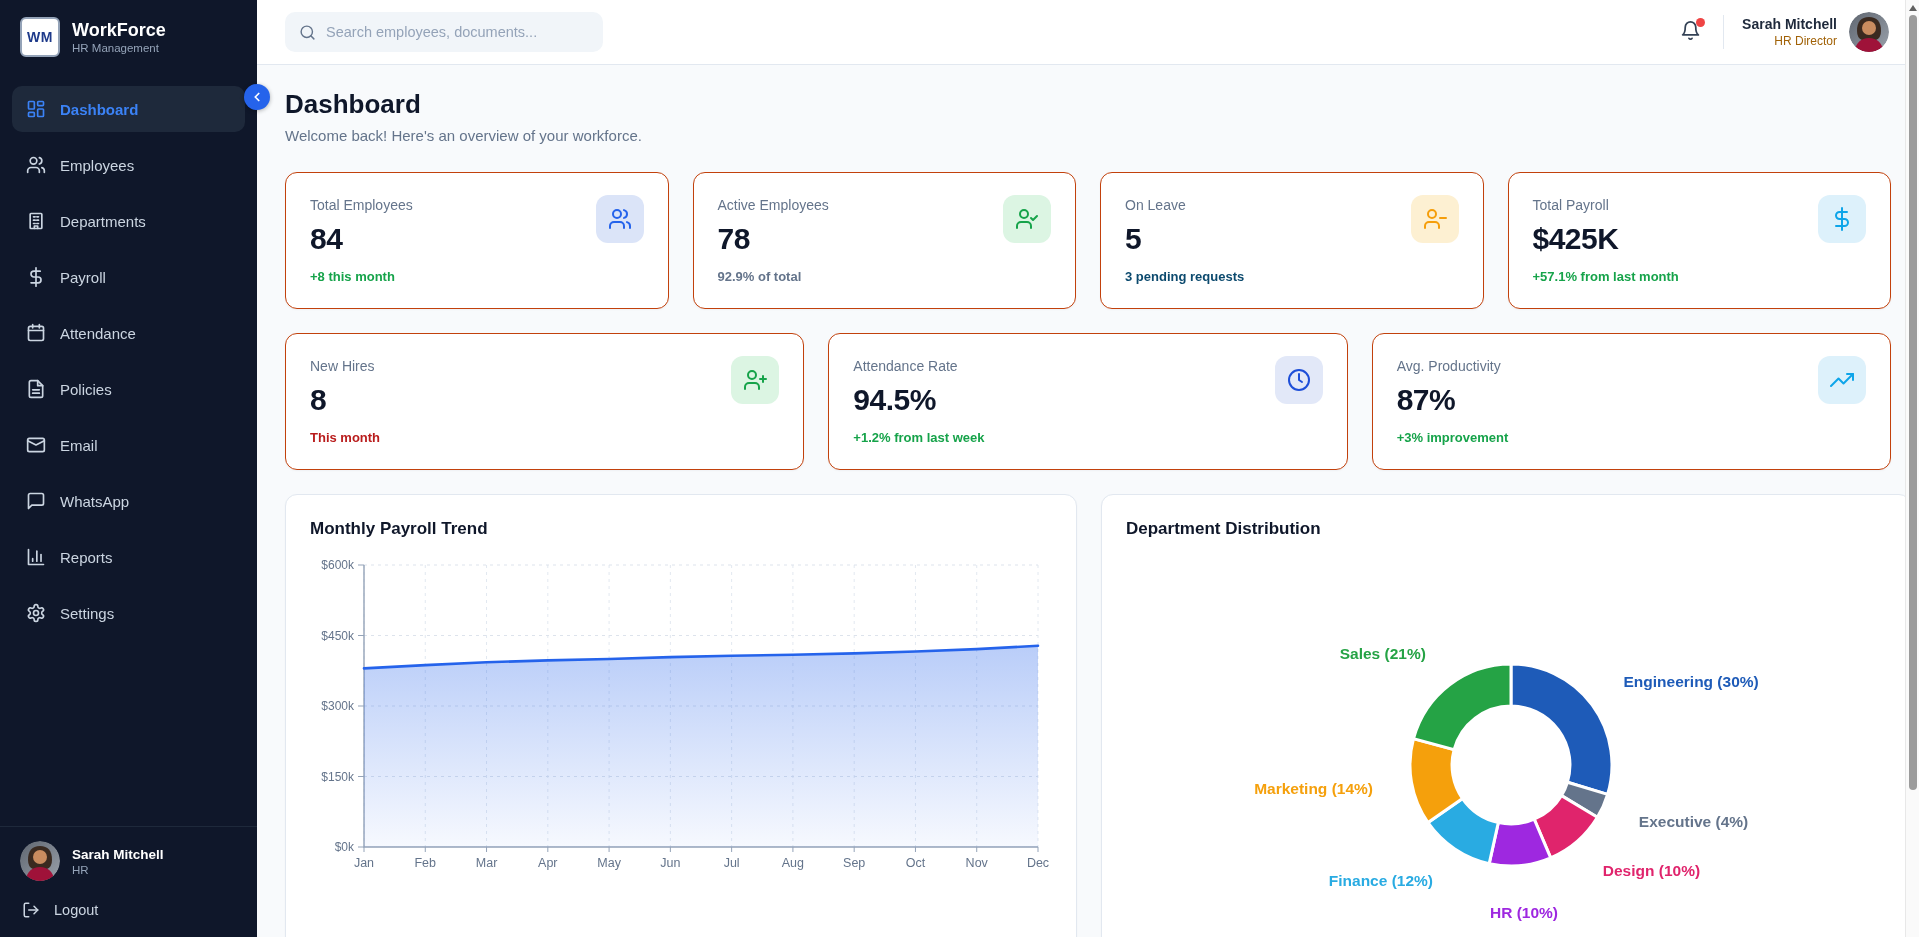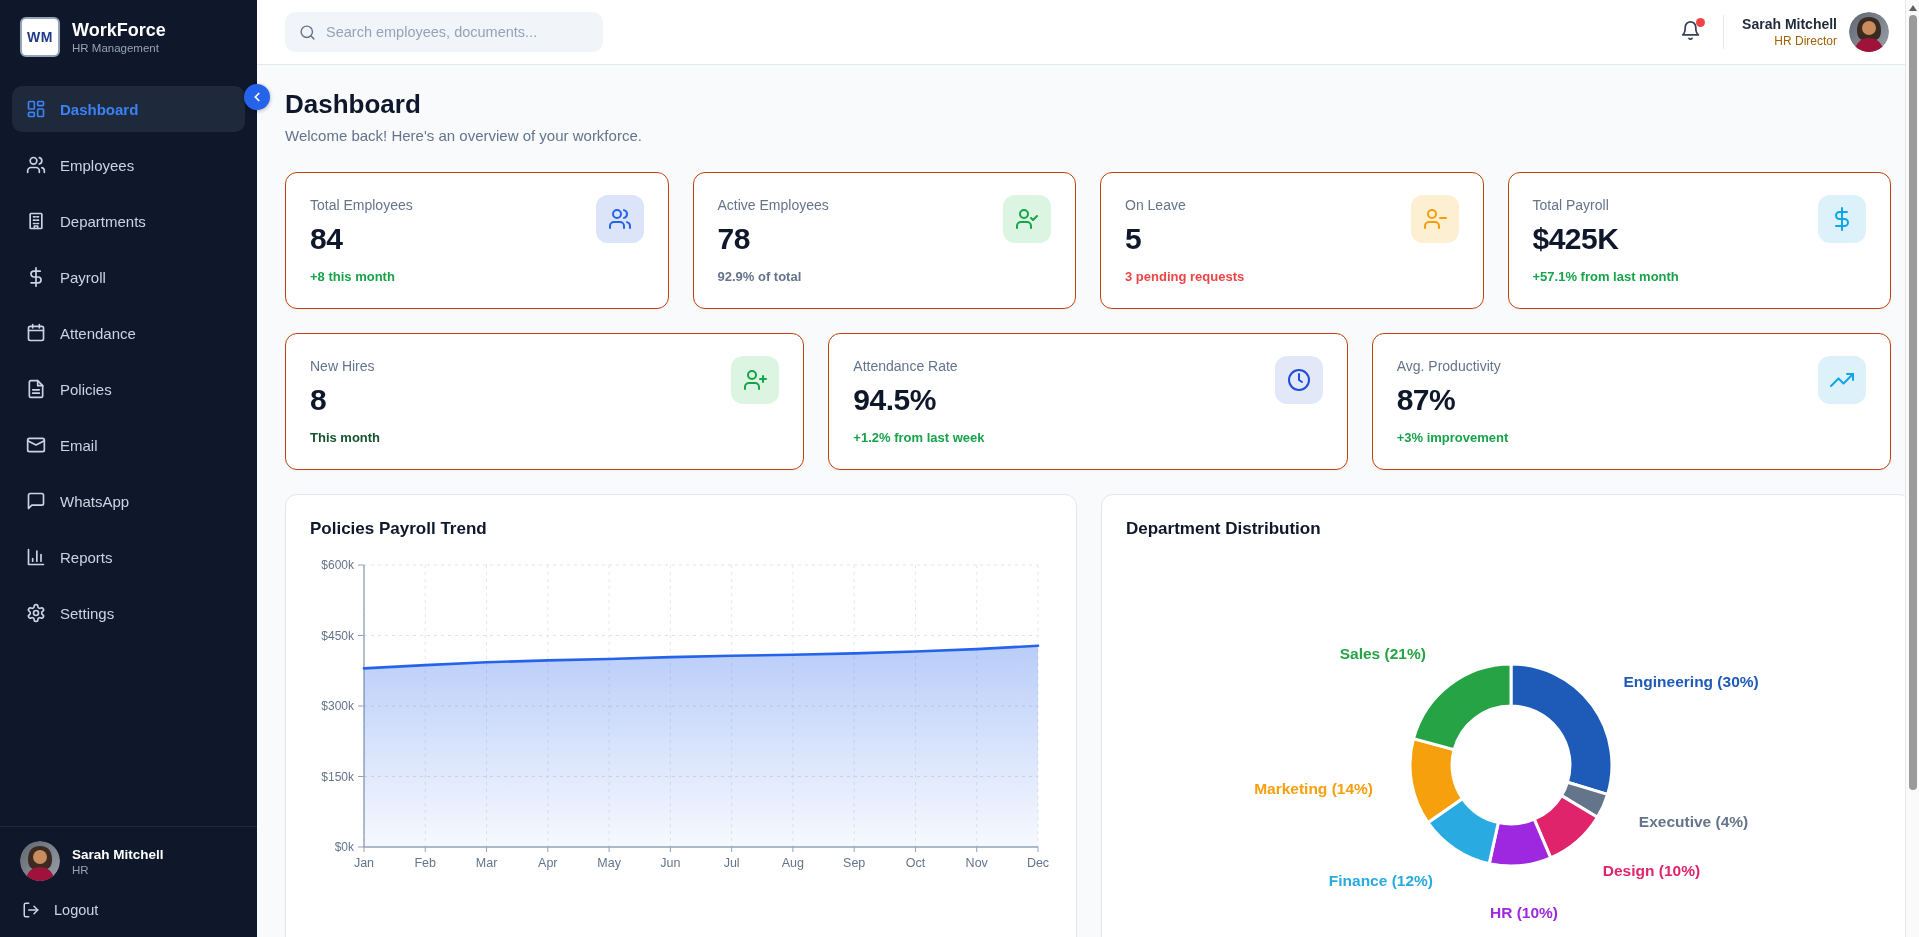--- a/index.html
+++ b/index.html
@@ -280,21 +280,21 @@
             <svg viewBox="0 0 24 24" fill="none" stroke="currentColor" stroke-width="2" stroke-linecap="round" stroke-linejoin="round">
                 <path d="M16 21v-2a4 4 0 0 0-4-4H6a4 4 0 0 0-4 4v2"></path>
                 <circle cx="9" cy="7" r="4"></circle>
                 <polyline points="16 11 18 13 22 9"></polyline>
               </svg>
           </div>
         </div>
         <div class="stat-card">
           <div class="stat-label">On Leave</div>
           <div class="stat-value">5</div>
-          <div class="stat-change" style="color: #ef4444;">3 pending requests</div>
+          <div class="stat-change" style="color: #0c4a6e;">3 pending requests</div>
           <div class="stat-icon" style="background: rgb(253, 240, 210); color: rgb(245, 158, 11);">
             <svg viewBox="0 0 24 24" fill="none" stroke="currentColor" stroke-width="2" stroke-linecap="round" stroke-linejoin="round">
                 <path d="M16 21v-2a4 4 0 0 0-4-4H6a4 4 0 0 0-4 4v2"></path>
                 <circle cx="9" cy="7" r="4"></circle>
                 <line x1="17" y1="11" x2="23" y2="11"></line>
               </svg>
           </div>
         </div>
         <div class="stat-card">
           <div class="stat-label">Total Payroll</div>
@@ -306,21 +306,21 @@
                 <path d="M17 5H9.5a3.5 3.5 0 0 0 0 7h5a3.5 3.5 0 0 1 0 7H6"></path>
               </svg>
           </div>
         </div>
       </div>
 
       <div class="cards-row row-3">
         <div class="stat-card">
           <div class="stat-label">New Hires</div>
           <div class="stat-value">8</div>
-          <div class="stat-change" style="color: #14532d;">This month</div>
+          <div class="stat-change" style="color: #b91c1c;">This month</div>
           <div class="stat-icon" style="background: rgb(220, 245, 227); color: rgb(22, 163, 74);">
             <svg viewBox="0 0 24 24" fill="none" stroke="currentColor" stroke-width="2" stroke-linecap="round" stroke-linejoin="round">
                 <path d="M16 21v-2a4 4 0 0 0-4-4H6a4 4 0 0 0-4 4v2"></path>
                 <circle cx="9" cy="7" r="4"></circle>
                 <line x1="20" y1="8" x2="20" y2="14"></line>
                 <line x1="17" y1="11" x2="23" y2="11"></line>
               </svg>
           </div>
         </div>
         <div class="stat-card">
@@ -342,21 +342,21 @@
             <svg viewBox="0 0 24 24" fill="none" stroke="currentColor" stroke-width="2" stroke-linecap="round" stroke-linejoin="round">
                 <polyline points="23 6 13.5 15.5 8.5 10.5 1 18"></polyline>
                 <polyline points="17 6 23 6 23 12"></polyline>
               </svg>
           </div>
         </div>
       </div>
 
       <div class="charts-row">
         <div class="chart-card">
-          <div class="chart-title">Policies Payroll Trend</div>
+          <div class="chart-title">Monthly Payroll Trend</div>
           <svg id="payroll-chart" width="742" height="330" viewBox="0 0 742 330">
               <defs>
                 <linearGradient id="pgrad" x1="0" y1="0" x2="0" y2="1">
     <stop offset="0" stop-color="#2563eb" stop-opacity="0.32"></stop>
     <stop offset="1" stop-color="#2563eb" stop-opacity="0.04"></stop>
                 </linearGradient>
               </defs>
               <line x1="54" y1="12" x2="54" y2="294" stroke="#e2e8f0" stroke-width="1" stroke-dasharray="3 4"></line>
               <line x1="115.27272727272728" y1="12" x2="115.27272727272728" y2="294" stroke="#e2e8f0" stroke-width="1" stroke-dasharray="3 4"></line>
               <line x1="176.54545454545456" y1="12" x2="176.54545454545456" y2="294" stroke="#e2e8f0" stroke-width="1" stroke-dasharray="3 4"></line>

